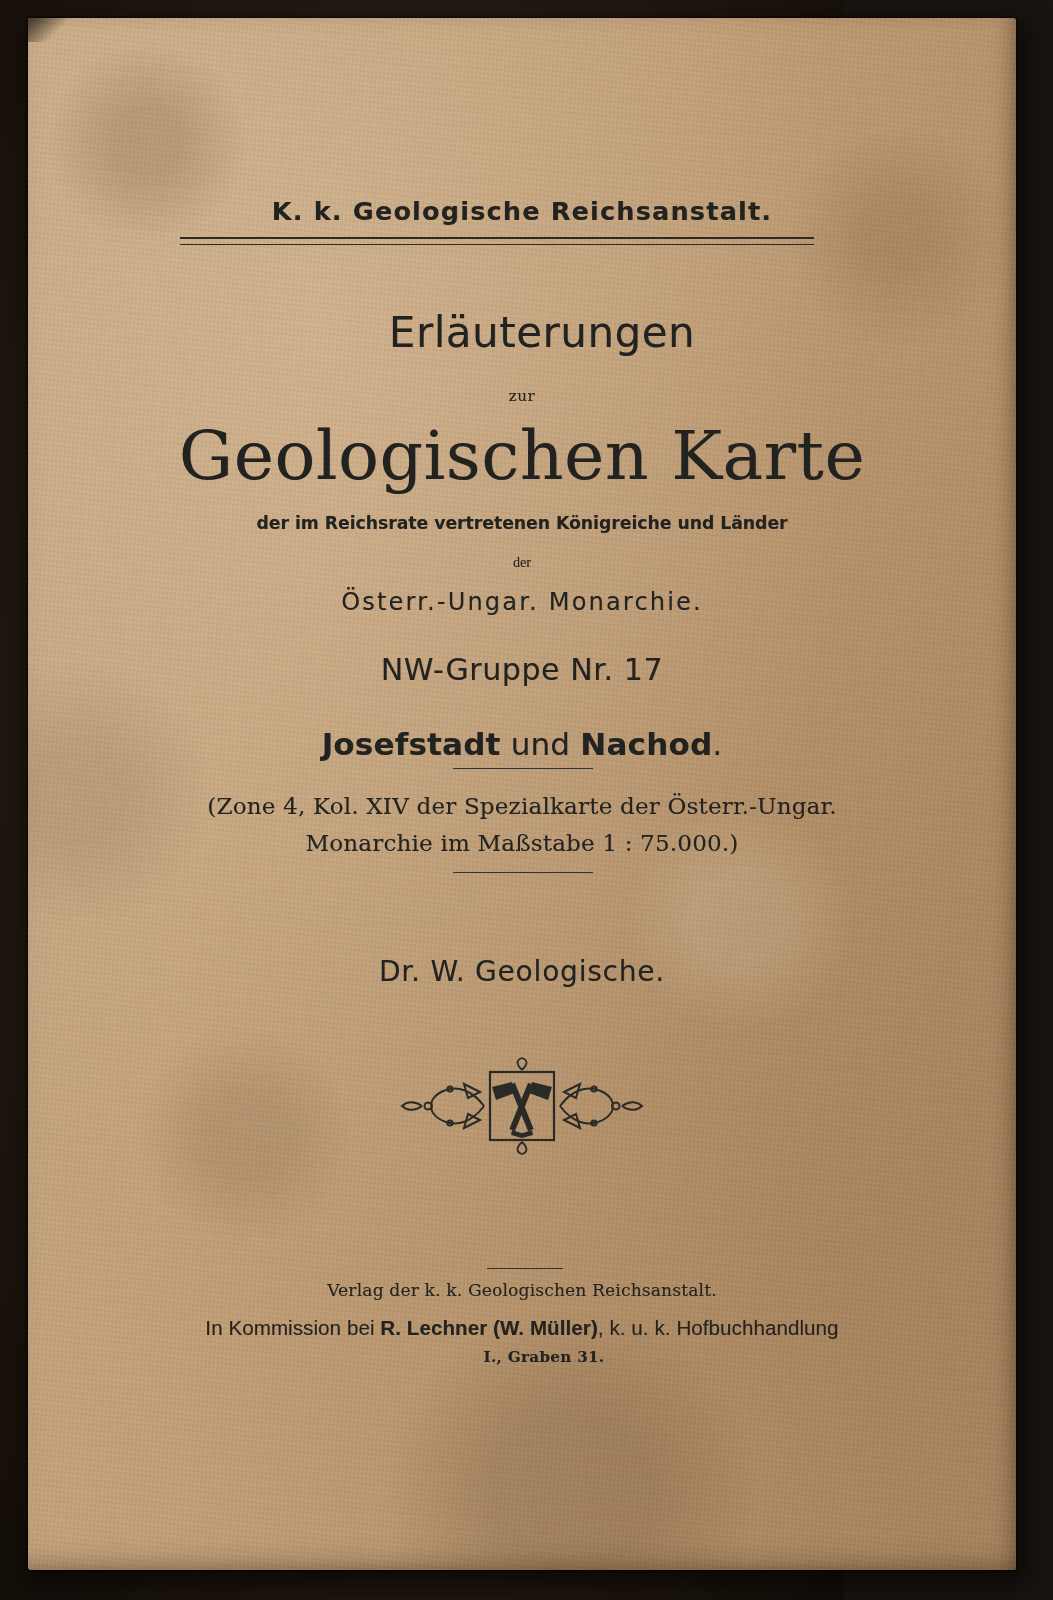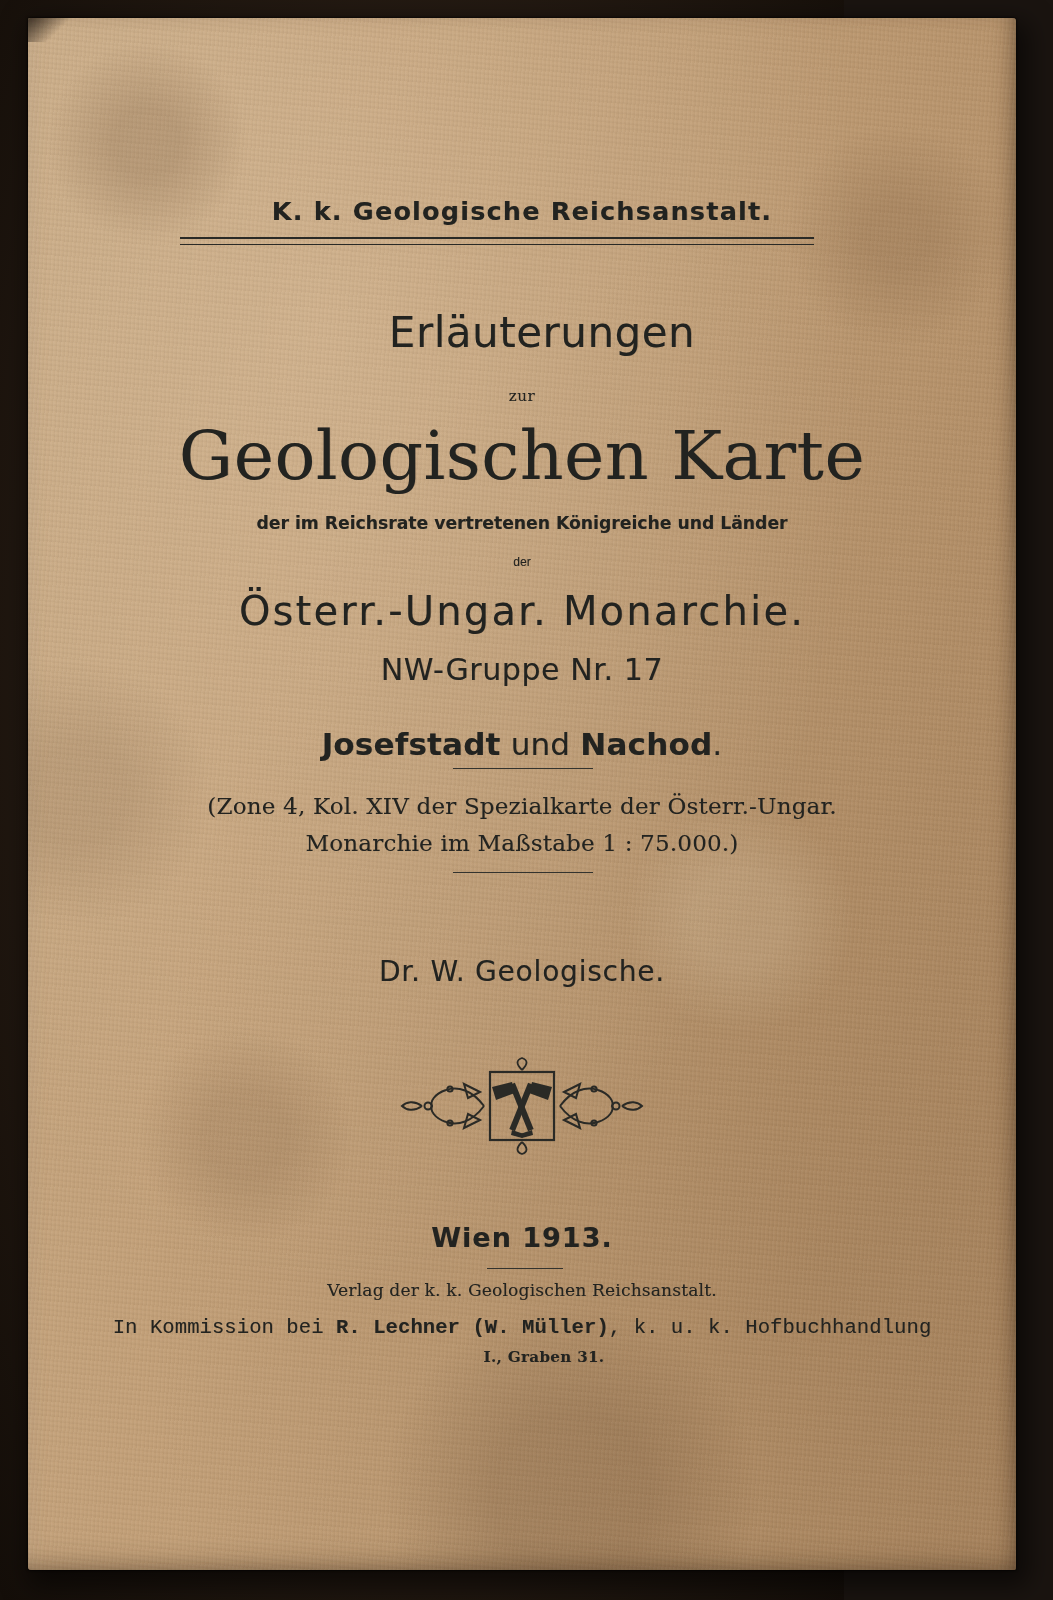--- a/index.html
+++ b/index.html
@@ -138,28 +138,28 @@
     top: 494px; left: 0; right: 0;
     font-family: "DejaVu Sans", sans-serif;
     font-weight: 700;
     font-size: 18.5px;
     letter-spacing: 0px;
     transform: scaleX(0.93);
   }
   .t-der2 {
     position: absolute;
     top: 537px; left: 0; right: 0;
-    font-family: Liberation Sans, sans-serif;
-    font-size: 12px;
+    font-family: Liberation Serif, serif;
+    font-size: 14px;
   }
   .t-monarchie {
     position: absolute;
     top: 570px; left: 0; right: 0;
     font-family: "DejaVu Sans", sans-serif;
-    font-size: 40px;
+    font-size: 24px;
     letter-spacing: 2.2px;
   }
   .t-gruppe {
     position: absolute;
     top: 634px; left: 0; right: 0;
     font-family: "DejaVu Sans", sans-serif;
     font-size: 30px;
     letter-spacing: 0.6px;
   }
   .t-places {
@@ -243,21 +243,21 @@
   .t-verlag {
     position: absolute;
     top: 1262px; left: 0; right: 0;
     font-family: "DejaVu Serif", serif;
     font-size: 17px;
     letter-spacing: 0.2px;
   }
   .t-kommission {
     position: absolute;
     top: 1298px; left: 0; right: 0;
-    font-family: Liberation Mono, monospace;
+    font-family: Liberation Sans, sans-serif;
     font-size: 20.5px;
     letter-spacing: 0.1px;
   }
   .t-kommission b { font-weight: 700; }
   .t-graben {
     position: absolute;
     top: 1330px; left: 0; right: 0;
     font-family: "DejaVu Serif", serif;
     font-weight: 700;
     font-size: 15px;
@@ -365,21 +365,20 @@
             </g>
 
             <g fill="none" stroke-width="1.8">
               <path d="M150,14 C144,8 144,4 150,2 C156,4 156,8 150,14"></path>
               <path d="M150,86 C144,92 144,96 150,98 C156,96 156,92 150,86"></path>
             </g>
           </g>
         </svg>
       </div>
 
-      <div class="t-wien ink">Wien 1913.</div>
 
       <div class="rule-short-3"></div>
 
       <div class="t-verlag ink">Verlag der k. k. Geologischen Reichsanstalt.</div>
 
       <div class="t-kommission ink">
         <span>In Kommission bei </span><b>R. Lechner (W. Müller)</b><span>, k. u. k. Hofbuchhandlung</span>
       </div>
 
       <div class="t-graben ink">I., Graben 31.</div>

